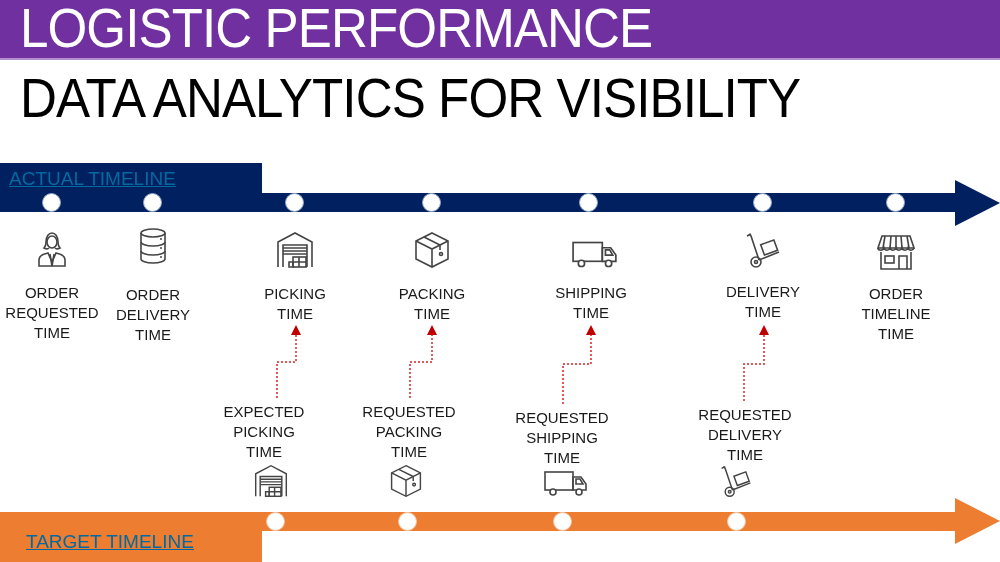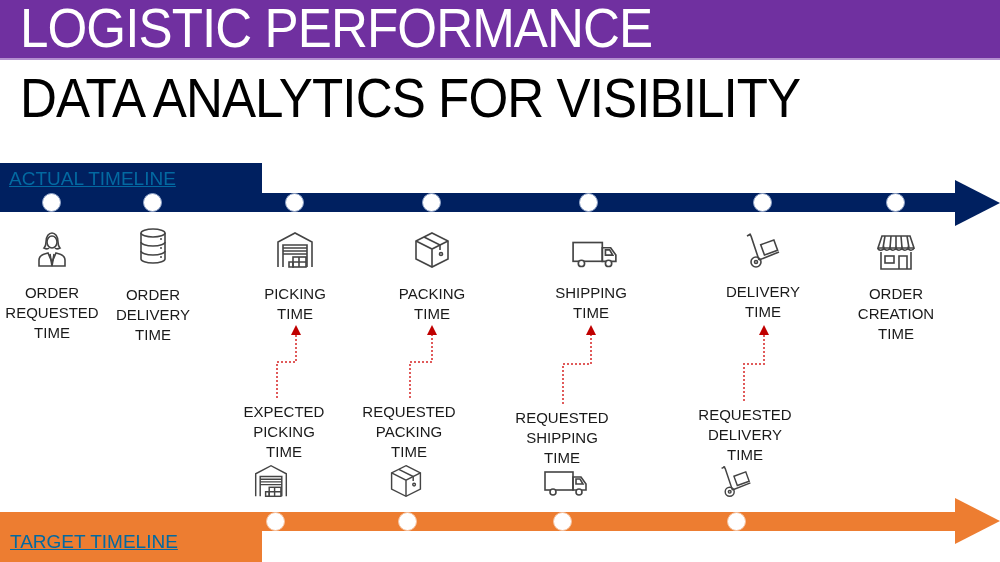--- a/index.html
+++ b/index.html
@@ -9,21 +9,21 @@
   #page-title { left:20px; top:-4px; font-size:55px; color:#ffffff; letter-spacing:-1px; white-space:nowrap; transform:scaleX(0.93); transform-origin:left top; }
   #page-subtitle { left:20px; top:66px; font-size:55px; color:#000000; letter-spacing:-1px; white-space:nowrap; transform:scaleX(0.93); transform-origin:left top; }
 
   .tl-label { font-size:19px; color:#0369a1; white-space:nowrap;text-decoration:underline; }
   #actual-label-box { left:0; top:163px; width:262px; height:48px; background:#002060; }
   #actual-label { left:9px; top:168px; }
   #actual-line { left:0; top:193px; width:960px; height:19px; background:#002060; }
   #actual-arrow { left:955px; top:180px; width:0; height:0; border-top:23px solid transparent; border-bottom:23px solid transparent; border-left:45px solid #002060; }
 
   #target-label-box { left:0; top:512px; width:262px; height:50px; background:#ED7D31; }
-  #target-label { left:10px; top:531px;text-align:center; }
+  #target-label { left:26px; top:531px;text-align:center; }
   #target-line { left:0; top:512px; width:960px; height:19px; background:#ED7D31; }
   #target-arrow { left:955px; top:498px; width:0; height:0; border-top:23px solid transparent; border-bottom:23px solid transparent; border-left:45px solid #ED7D31; }
 
   .node { width:19px; height:19px; border-radius:50%; background:#ffffff; box-sizing:border-box; }
   .node.actual { border:1.5px solid #8fa3c8; }
   .node.target { border:1.5px solid #f6c3a1; }
 
   .milestone-label { font-size:15px; color:#1a1a1a; text-align:center; line-height:20px; white-space:nowrap; transform:translateX(-50%); }
   .icon { width:40px; height:40px; transform:translateX(-50%); }
   .icon svg { width:40px; height:40px; }
@@ -175,25 +175,25 @@
 <div class="abs milestone-label" style="left:591px;top:283px">
   <div>SHIPPING</div>
   <div>TIME</div>
 </div>
 <div class="abs milestone-label" style="left:763px;top:282px">
   <div>DELIVERY</div>
   <div>TIME</div>
 </div>
 <div class="abs milestone-label" style="left:896px;top:284px">
   <div>ORDER</div>
-  <div>CREATION</div>
-  <div>TIME</div>
-</div>
-
-<div class="abs milestone-label" style="left:284px;top:402px">
+  <div>TIMELINE</div>
+  <div>TIME</div>
+</div>
+
+<div class="abs milestone-label" style="left:264px;top:402px">
   <div>EXPECTED</div>
   <div>PICKING</div>
   <div>TIME</div>
 </div>
 <div class="abs milestone-label" style="left:409px;top:402px">
   <div>REQUESTED</div>
   <div>PACKING</div>
   <div>TIME</div>
 </div>
 <div class="abs milestone-label" style="left:562px;top:408px">

